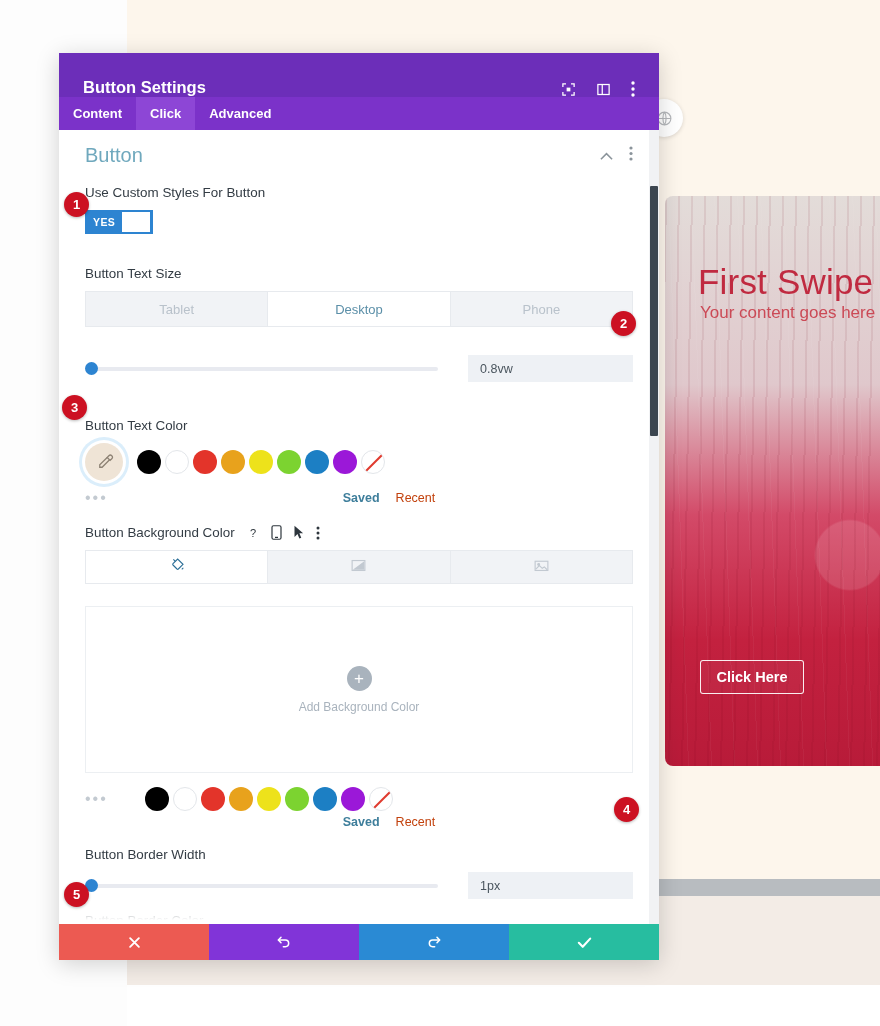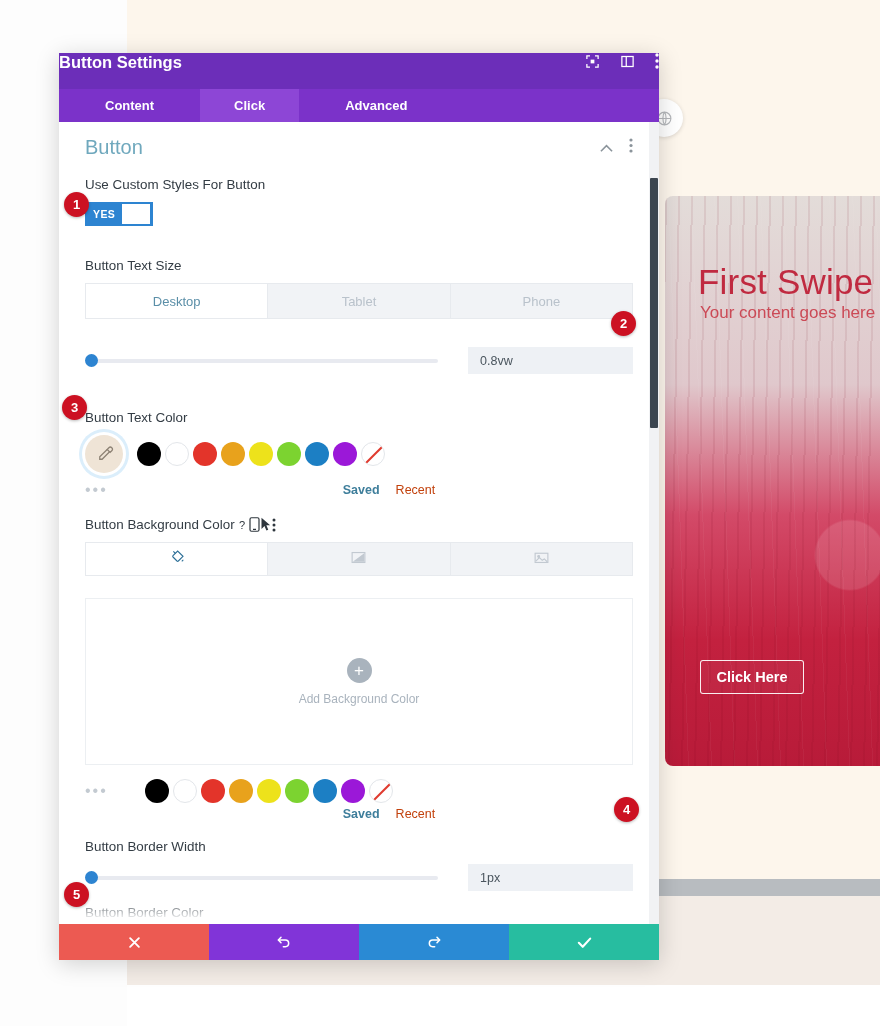--- a/index.html
+++ b/index.html
@@ -69,31 +69,31 @@
   .globe-chip svg{ opacity:.45; }
 
   
   .modal{
     position:absolute; left:59px; top:53px; width:600px; height:907px;
     background:#ffffff; z-index:10;
     box-shadow:0 4px 22px rgba(0,0,0,.18);
     display:flex; flex-direction:column;
   }
   .modal-header{
-    height:36px; background:#6c2eb9; display:flex; align-items:flex-start;
-    padding:0 0; flex:none;
+    height:44px; background:#6c2eb9; display:flex; align-items:flex-end;
+    padding:0 24px; flex:none;
   }
   .modal-title{ color:#ffffff; font-size:16.5px; font-weight:bold; flex:1; }
   .hdr-icons{ display:flex; align-items:center; gap:20px; }
   .hdr-icons span{ display:flex; align-items:center; justify-content:center; cursor:pointer; }
 
   .tabs{ height:33px; background:#7b32c9; display:flex; flex:none; }
   .tab{
-    padding:0 34px; display:flex; align-items:center; justify-content:center;
-    color:#ffffff; font-size:13px; font-weight:bold; cursor:pointer;margin-left:12px;
+    padding:0 14px; display:flex; align-items:center; justify-content:center;
+    color:#ffffff; font-size:13px; font-weight:bold; cursor:pointer;
   }
   .tab.active{ background:#8d46d6; }
 
   .modal-body{
     flex:1; position:relative; overflow:hidden; background:#ffffff;
     padding:0 0 0 0;
   }
   .scroller{ position:absolute; inset:0; padding:14px 26px 4px 26px; }
 
   .sect-head{ display:flex; align-items:center; margin:0 0 18px 0; }
@@ -145,21 +145,21 @@
     content:""; position:absolute; left:-3px; top:10px; width:32px; height:2px;
     background:#e03b2f; transform:rotate(-45deg);
   }
 
   .sr-foot{ display:flex; align-items:center; margin-top:8px; }
   .dots{ color:#c3cad1; font-size:16px; letter-spacing:2px; width:60px; cursor:pointer; }
   .sr-links{ flex:1; display:flex; justify-content:center; gap:16px; font-size:12.5px; }
   .sr-links .saved{ color:#3e7e9b; font-weight:bold; cursor:pointer; }
   .sr-links .recent{ color:#c2410c; cursor:pointer; }
 
-  .lbl-with-icons{ display:flex; align-items:center; margin:18px 0 10px 0; }
+  .lbl-with-icons{ display:flex; align-items:center; gap:11px; margin:18px 0 10px 0; }
   .lbl-with-icons .mini{ color:#2e363d; display:flex; align-items:center; cursor:pointer; }
 
   .bg-type-tabs{ display:flex; height:34px; border:1px solid #e7eaee; background:#f1f3f6; }
   .bg-type{ flex:1; display:flex; align-items:center; justify-content:center; border-right:1px solid #e7eaee; cursor:pointer; }
   .bg-type:last-child{ border-right:none; }
   .bg-type.active{ background:#ffffff; }
 
   .addbg{
     margin-top:22px; height:167px; border:1px solid #eceff2;
     display:flex; flex-direction:column; align-items:center; justify-content:center;
@@ -289,22 +289,22 @@
         <div class="field-label">Use Custom Styles For Button</div>
         <div class="toggle-wrap">
           <div class="toggle">
             <span class="t-label">YES</span>
             <span class="t-knob"></span>
           </div>
         </div>
 
         <div class="field-label">Button Text Size</div>
         <div class="seg">
+          <div class="seg-item">Tablet</div>
           <div class="seg-item active">Desktop</div>
-          <div class="seg-item">Tablet</div>
           <div class="seg-item">Phone</div>
         </div>
         <div class="slider-row">
           <div class="slider">
             <div class="track"></div>
             <div class="knob"></div>
           </div>
           <div class="val-box">0.8vw</div>
         </div>
 

